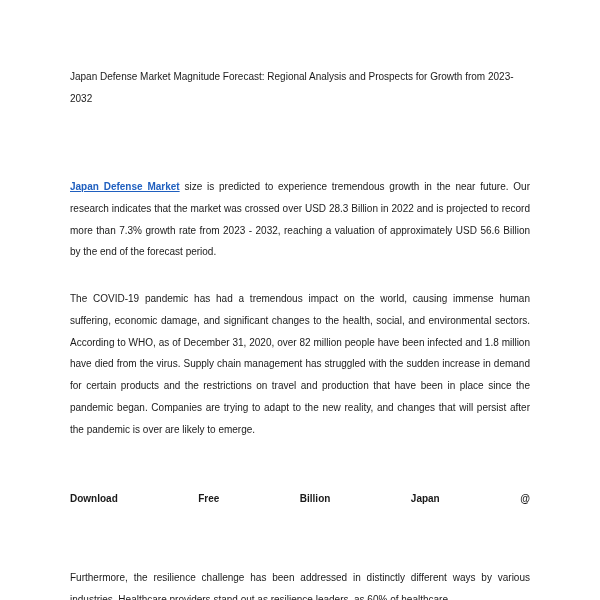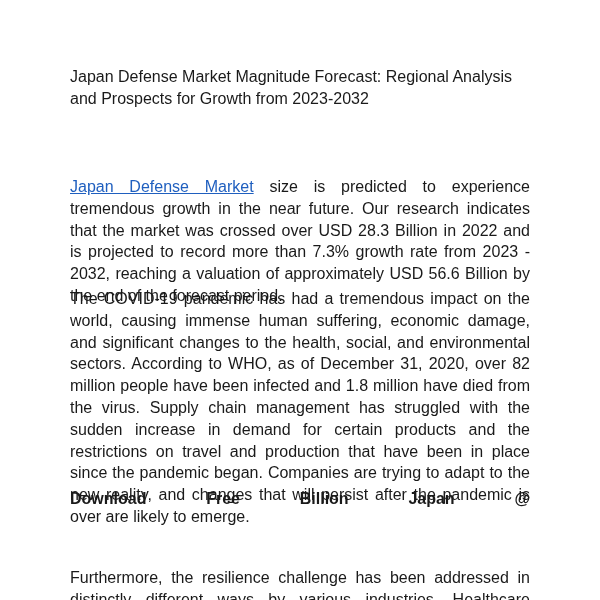--- a/index.html
+++ b/index.html
@@ -18,37 +18,37 @@
     .page {
       position: absolute;
       left: 70px;
       top: 0;
       width: 460px;
     }
     .para {
       position: absolute;
       left: 0;
       width: 460px;
-      font-size: 16px;
+      font-size: 10px;
       line-height: 21.8px;
       text-align: justify;
       margin: 0;
     }
     .title {
       top: 66px;
       text-align: left;
     }
     .p1 { top: 176px; }
     .p2 { top: 288px; }
     .p3 { top: 488px; text-align: justify; text-align-last: auto; }
     .p4 { top: 567px; }
     a.link {
       color: #1f5fbf;
       text-decoration: underline;
-      font-weight: normal;
+      font-weight: bold;
     }
     b { font-weight: normal; }
     .dl-line {
       display: flex;
       justify-content: space-between;
       font-weight: bold;
     }
   </style>
 </head>
 <body>

